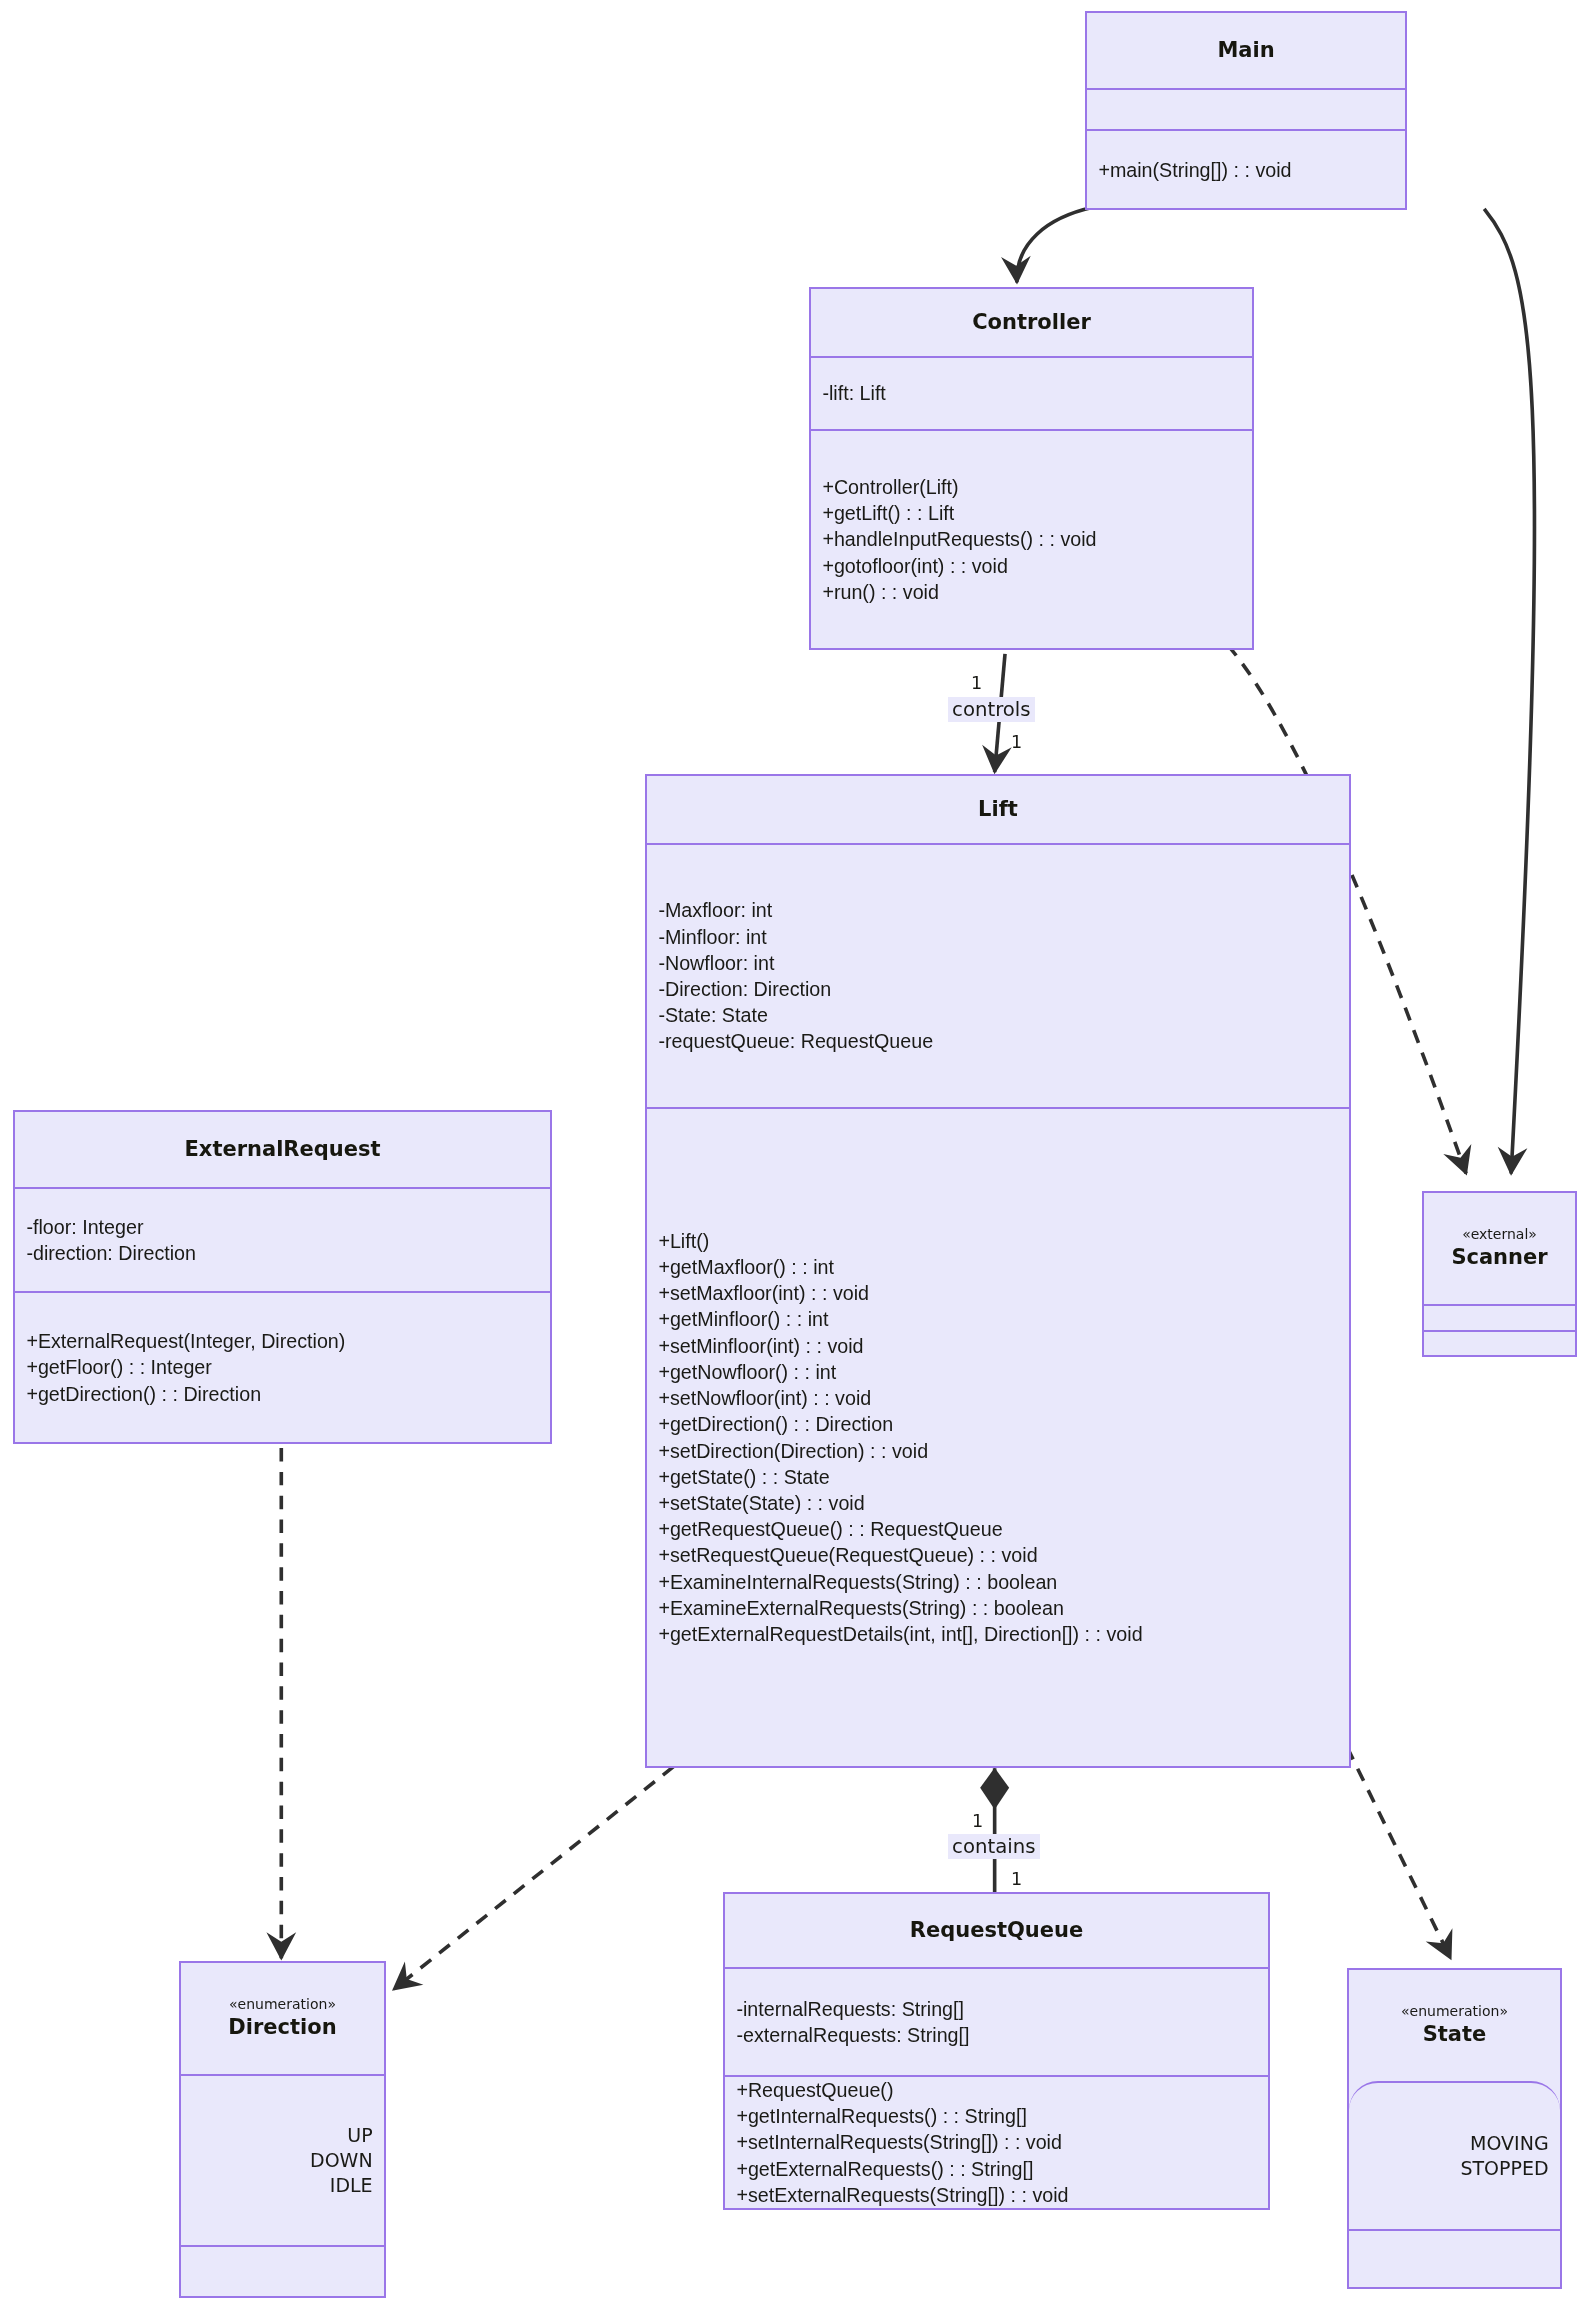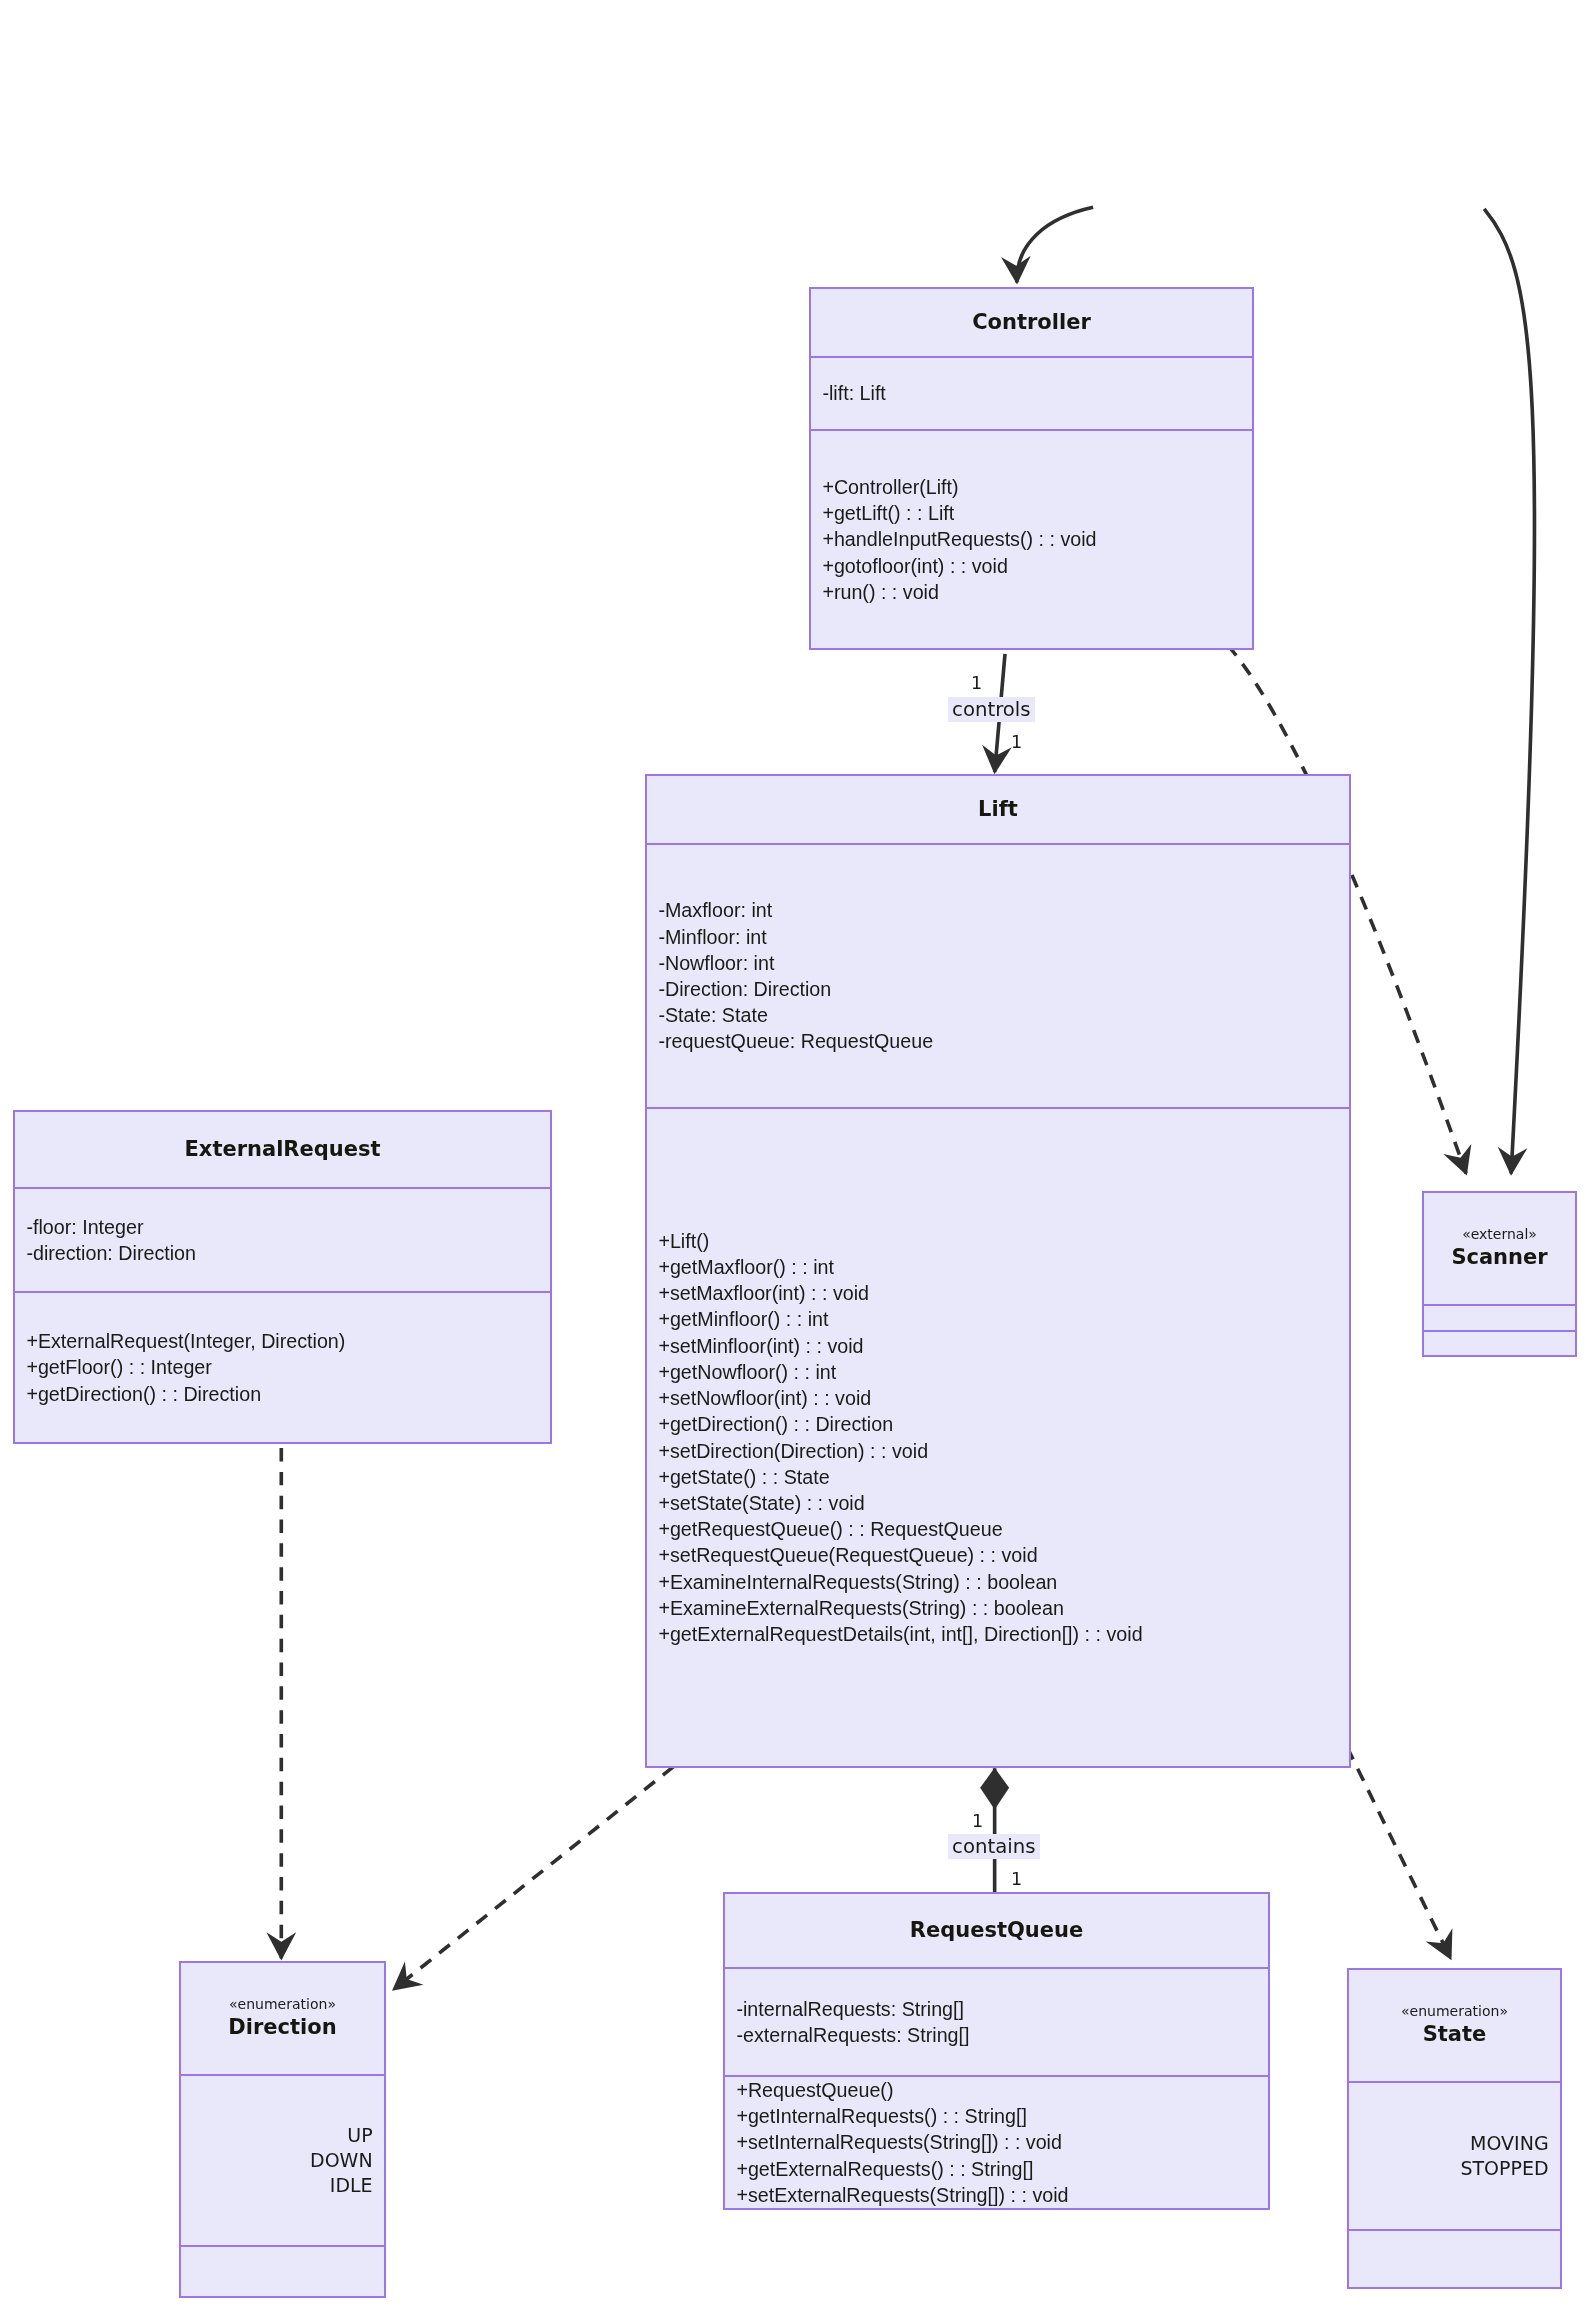--- a/index.html
+++ b/index.html
@@ -127,20 +127,29 @@
 
     <path d="M1920,3413 L1920,3700" fill="none" stroke="#2f2f2f" stroke-width="7" marker-start="url(#diamondFilled)"></path>
 
     <path d="M1300,3410 L760,3840" fill="none" stroke="#2f2f2f" stroke-width="7" stroke-dasharray="26 20" marker-end="url(#arrowOpen)"></path>
 
     <path d="M2560,3290 L2800,3780" fill="none" stroke="#2f2f2f" stroke-width="7" stroke-dasharray="26 20" marker-end="url(#arrowOpen)"></path>
 
     <path d="M543,2795 L543,3780" fill="none" stroke="#2f2f2f" stroke-width="7" stroke-dasharray="26 20" marker-end="url(#arrowOpen)"></path>
   </svg>
 
+  <div class="uml-class" style="left:1085px; top:11.4px; width:322px; height:199px;">
+    <div class="compartment comp-title" style="height:75px;">
+      <div class="cls-name">Main</div>
+    </div>
+    <div class="compartment comp-div member-list" style="height:41px;"></div>
+    <div class="compartment comp-div member-list" style="flex:1;">
+      <div class="member">+main(String[]) : : void</div>
+    </div>
+  </div>
 
   <div class="uml-class" style="left:809px; top:287px; width:445px; height:363px;">
     <div class="compartment comp-title" style="height:67px;">
       <div class="cls-name">Controller</div>
     </div>
     <div class="compartment comp-div member-list" style="height:73px;">
       <div class="member">-lift: Lift</div>
     </div>
     <div class="compartment comp-div member-list" style="flex:1;">
       <div class="member">+Controller(Lift)</div>
@@ -243,21 +252,21 @@
       <div class="member">+getExternalRequests() : : String[]</div>
       <div class="member">+setExternalRequests(String[]) : : void</div>
     </div>
   </div>
 
   <div class="uml-class" style="left:1347px; top:1968px; width:215px; height:321px;">
     <div class="compartment comp-title" style="height:111px;">
       <div class="stereotype">«enumeration»</div>
       <div class="cls-name">State</div>
     </div>
-    <div class="compartment comp-div member-list enum-literals" style="height:148px;">
+    <div class="compartment comp-div member-list enum-literals" style="height:148px;border-radius:29px;">
       <div class="member">MOVING</div>
       <div class="member">STOPPED</div>
     </div>
     <div class="compartment comp-div" style="flex:1;"></div>
   </div>
 
 </div>
 
 
 </body></html>

